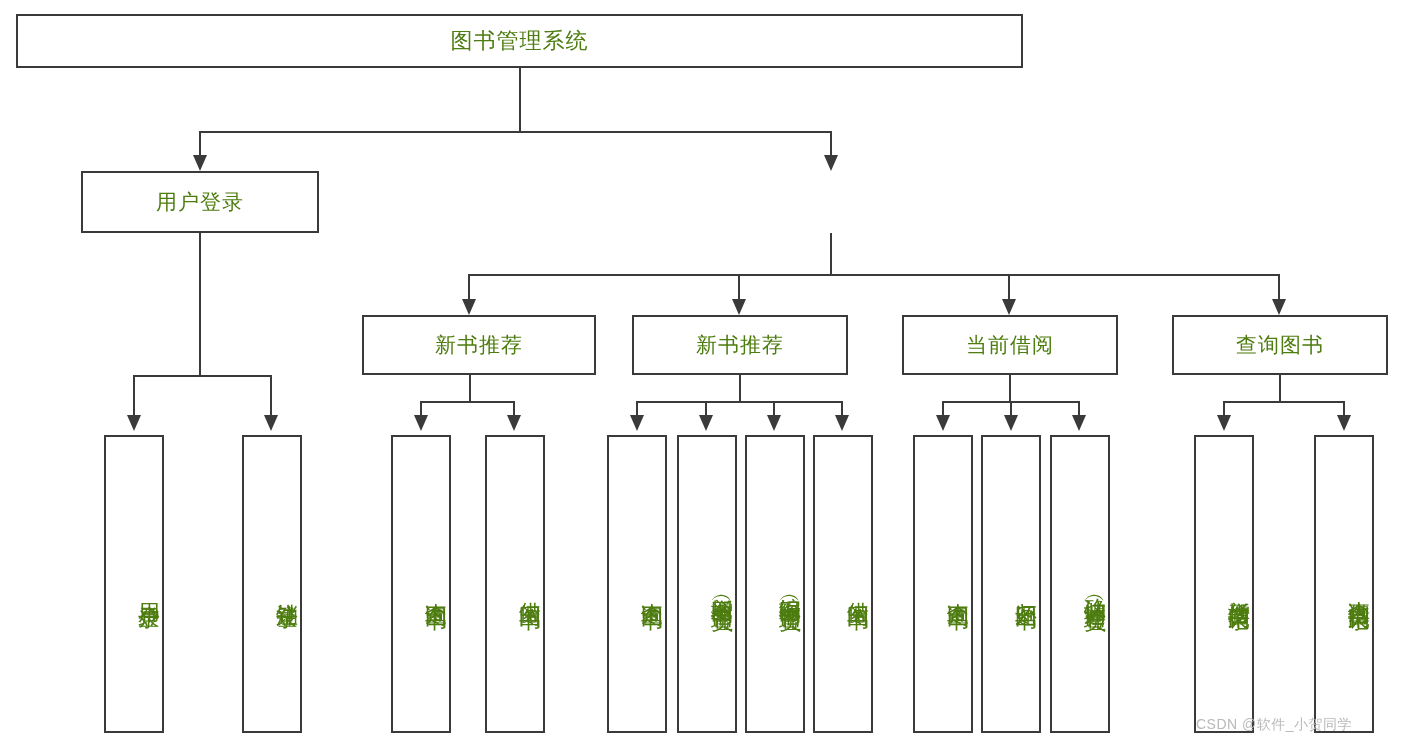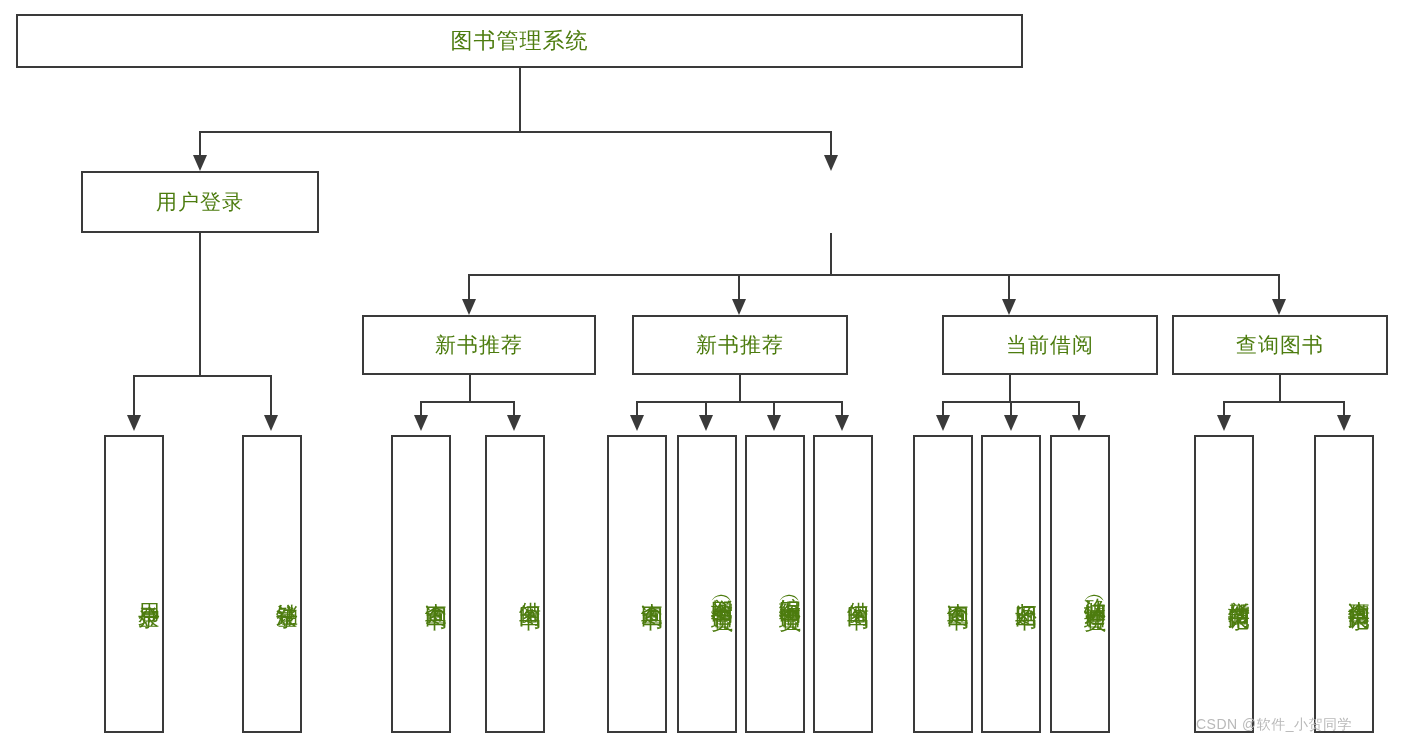--- a/index.html
+++ b/index.html
@@ -134,21 +134,21 @@
   <div class="edge edge-v" style="left:1343px; top:401px; height:16px;"></div>
   <div class="arrow" style="left:1217px; top:415px;"></div>
   <div class="arrow" style="left:1337px; top:415px;"></div>
 
   <div class="node node-h node-root" style="left:16px; top:14px; width:1007px; height:54px;">图书管理系统</div>
 
   <div class="node node-h" style="left:81px; top:171px; width:238px; height:62px;">用户登录</div>
 
   <div class="node node-h" style="left:362px; top:315px; width:234px; height:60px;">新书推荐</div>
   <div class="node node-h" style="left:632px; top:315px; width:216px; height:60px;">新书推荐</div>
-  <div class="node node-h" style="left:942px; top:315px; width:216px; height:60px;">当前借阅</div>
+  <div class="node node-h" style="left:902px; top:315px; width:216px; height:60px;">当前借阅</div>
   <div class="node node-h" style="left:1172px; top:315px; width:216px; height:60px;">查询图书</div>
 
   <div class="node node-v" style="left:104px; top:435px; width:60px; height:298px;">
       <span>用户登录</span>
     </div>
   <div class="node node-v" style="left:242px; top:435px; width:60px; height:298px;">
       <span>注销登录</span>
     </div>
   <div class="node node-v" style="left:391px; top:435px; width:60px; height:298px;">
       <span>查询图书</span>

